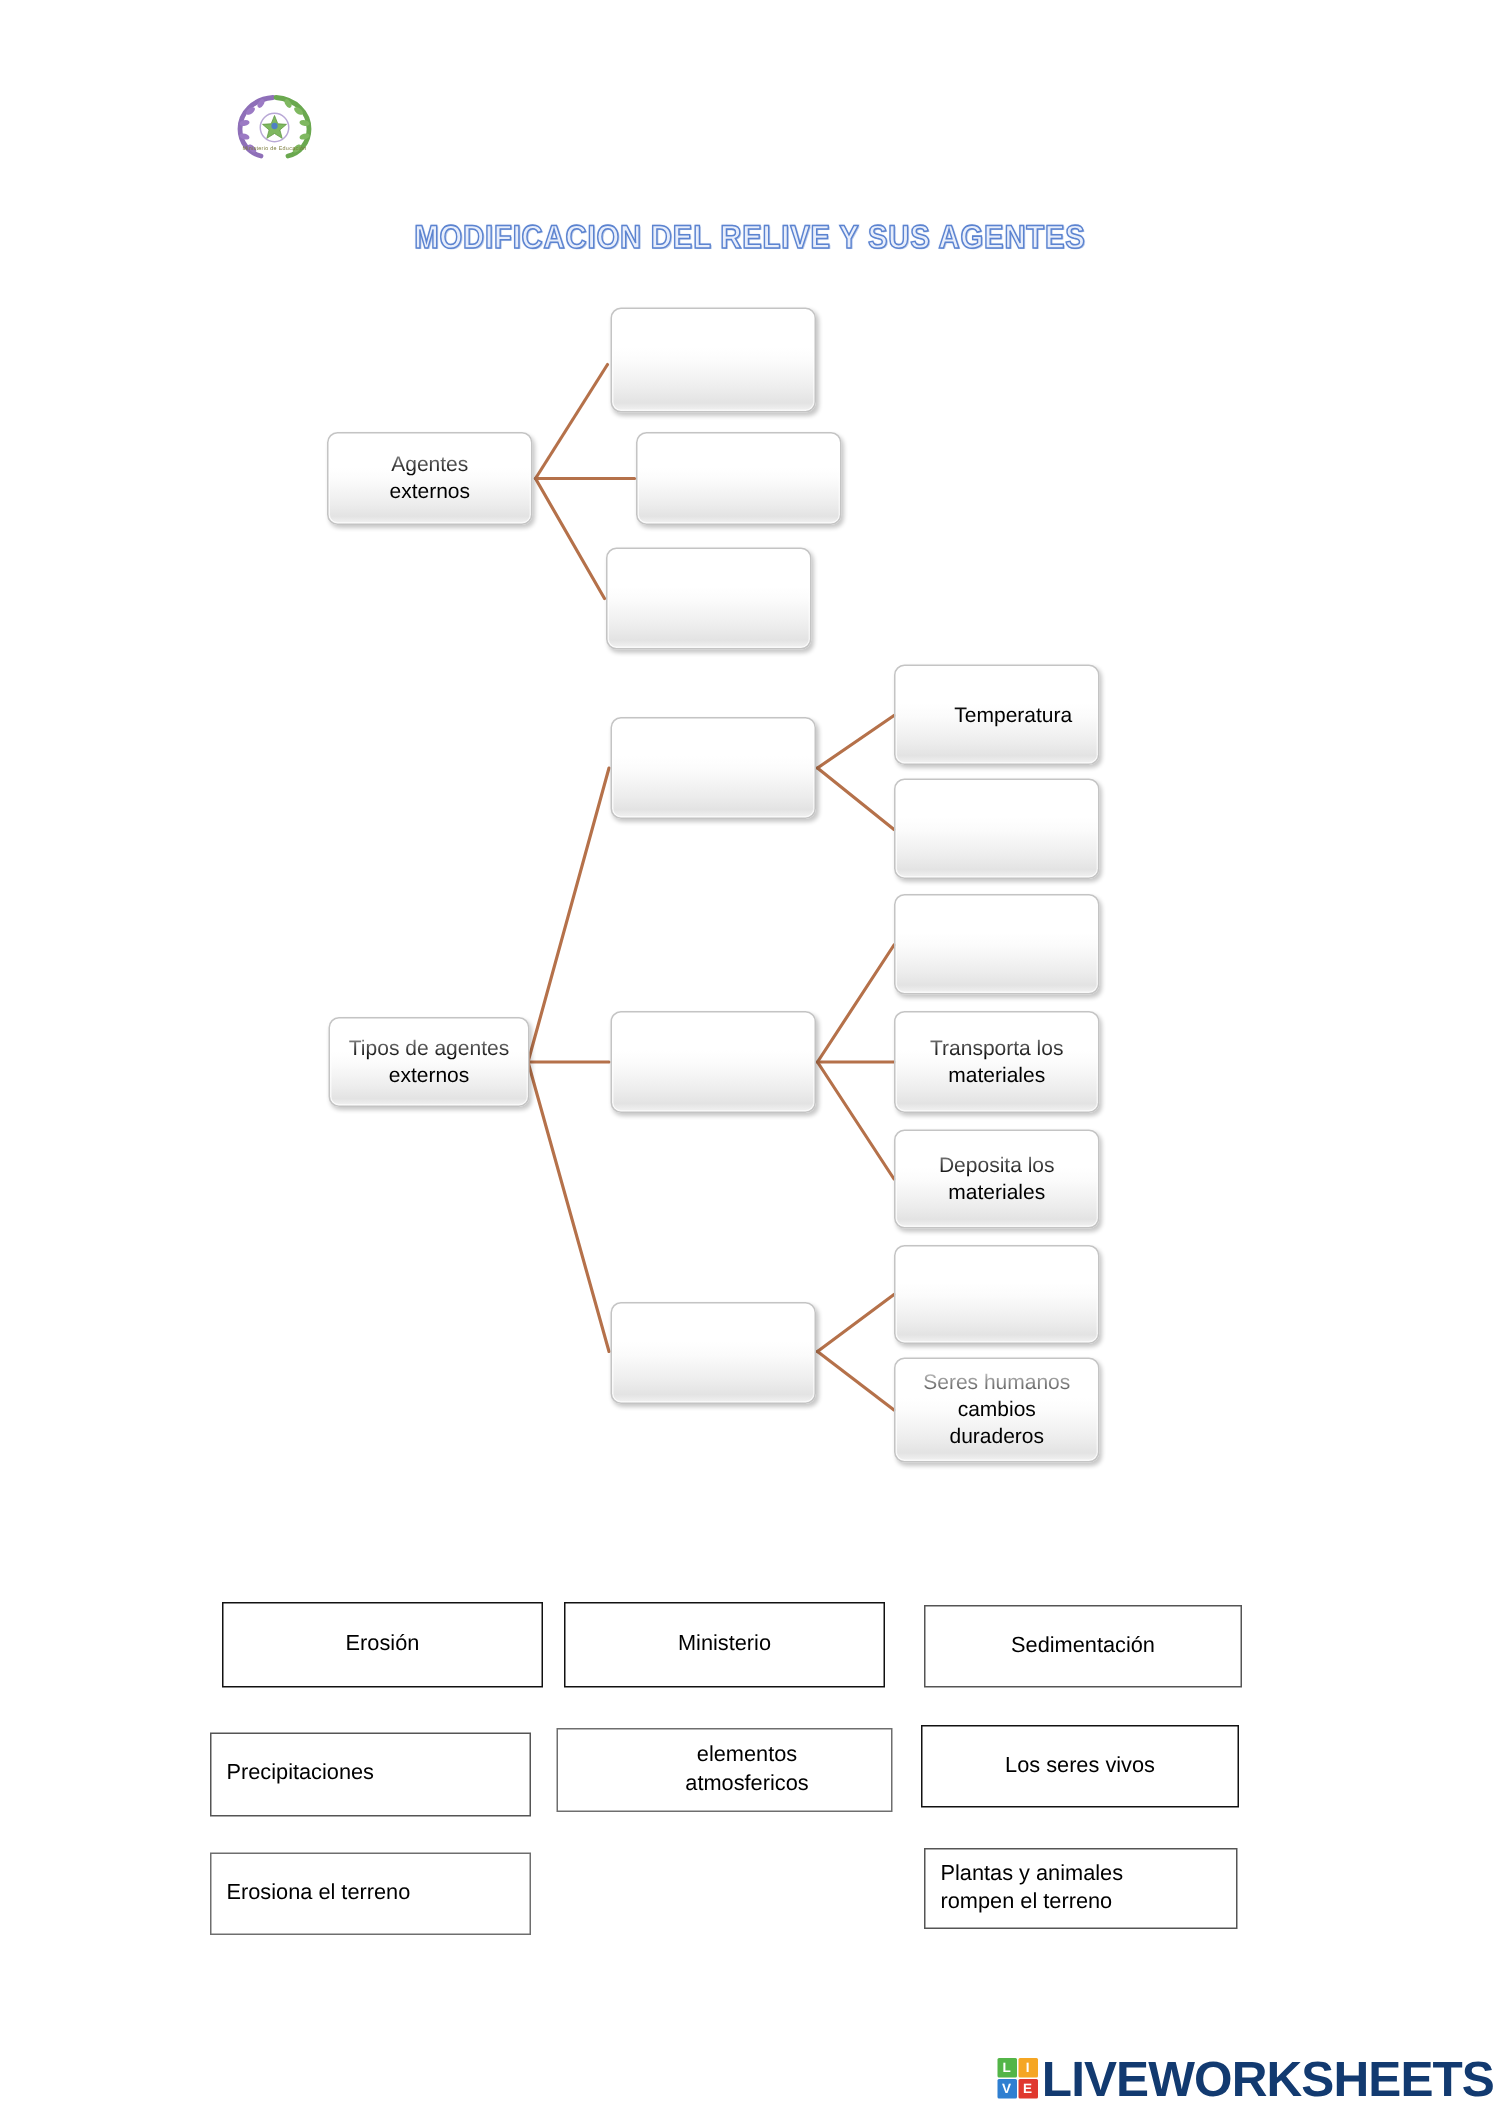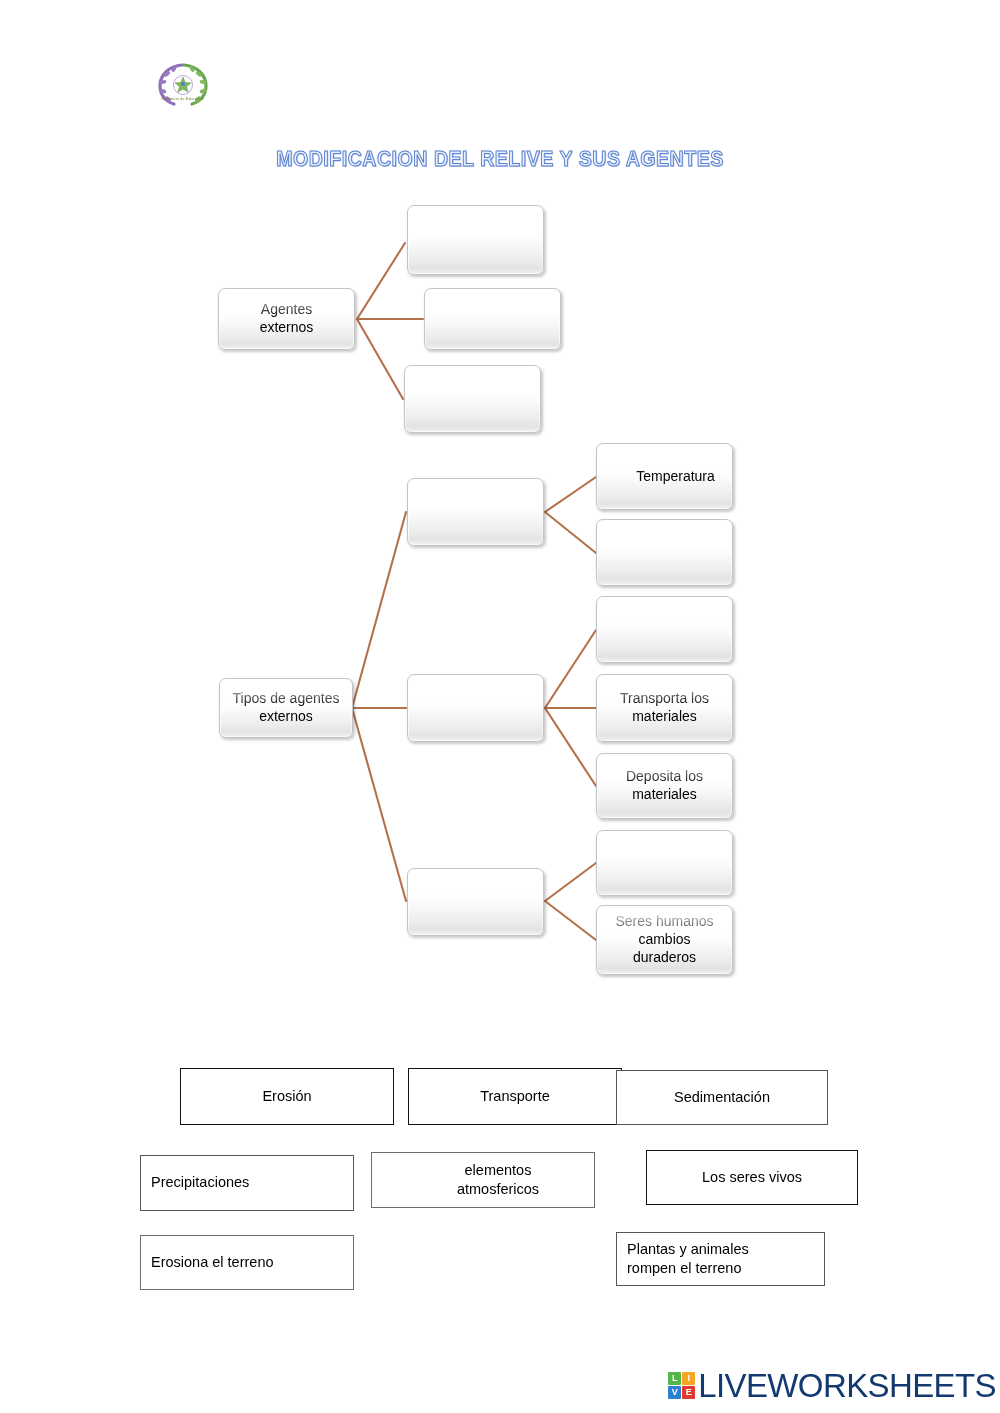--- a/index.html
+++ b/index.html
@@ -123,21 +123,21 @@
     align-items: center;
     font-size: 14.5px;
     line-height: 1.32;
     color: #000000;
     font-family: "Liberation Sans", sans-serif;
     padding: 0 10px;
     z-index: 3;
   }
   .wb-box.center { justify-content: center; text-align: center; }
   .wb-box.left   { justify-content: flex-start; text-align: left; }
-  .wb-dark  { border: 1.6px solid #111111; margin-left: 32px; }
+  .wb-dark  { border: 1.6px solid #111111; }
   .wb-mid   { border: 1.4px solid #555555; }
   .wb-light { border: 1.2px solid #6e6e6e; }
 
   
   #lw-logo {
     position: absolute;
     right: 4px;
     bottom: 8px;
     height: 40px;
     display: flex;
@@ -159,21 +159,21 @@
     font-weight: bold;
     font-family: "Liberation Sans", sans-serif;
     border-radius: 1px;
   }
   .lw-t-li { background: #53b548; }
   .lw-t-i  { background: #f5a623; }
   .lw-t-v  { background: #2f7fd1; }
   .lw-t-e  { background: #e0392f; }
   #lw-word {
     font-family: "Liberation Sans", sans-serif;
-    font-weight: normal;
+    font-weight: bold;
     font-size: 33px;
     letter-spacing: -0.6px;
     color: #123a70;
     line-height: 1;
   }
 </style>
 </head>
 <body>
 
 <div id="page">
@@ -279,21 +279,21 @@
     <span></span>
   </div>
   <div class="sa-box" style="left:596px; top:905px; width:137px; height:70px;">
     <span>Seres humanos<br>cambios<br>duraderos</span>
   </div>
 
   <div class="wb-box center wb-dark" style="left:148px; top:1068px; width:214px; height:57px;">
     <span>Erosión</span>
   </div>
   <div class="wb-box center wb-dark" style="left:376px; top:1068px; width:214px; height:57px;">
-    <span>Transporte</span>
+    <span>Ministerio</span>
   </div>
   <div class="wb-box center wb-mid" style="left:616px; top:1070px; width:212px; height:55px;">
     <span>Sedimentación</span>
   </div>
 
   <div class="wb-box left wb-mid" style="left:140px; top:1155px; width:214px; height:56px;">
     <span>Precipitaciones</span>
   </div>
   <div class="wb-box center wb-light" style="left:371px; top:1152px; width:224px; height:56px;padding-left:40px;">
     <span>elementos<br>atmosfericos</span>

